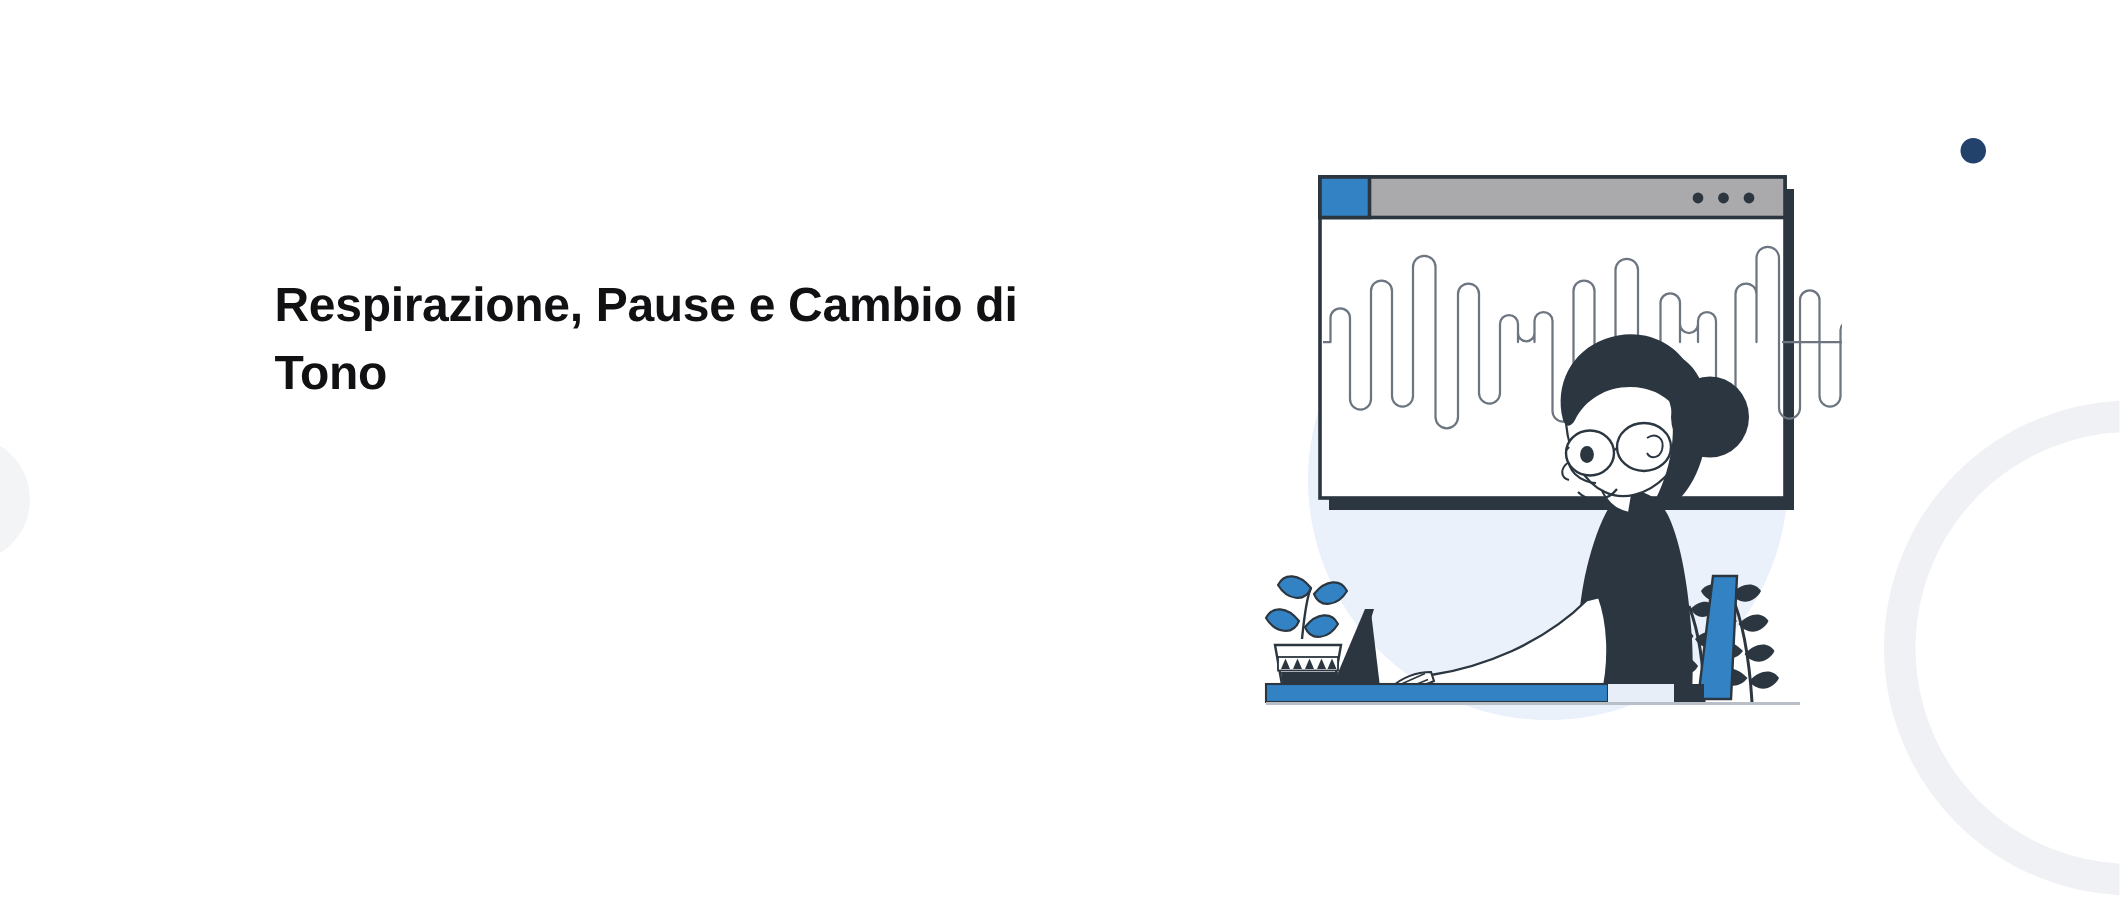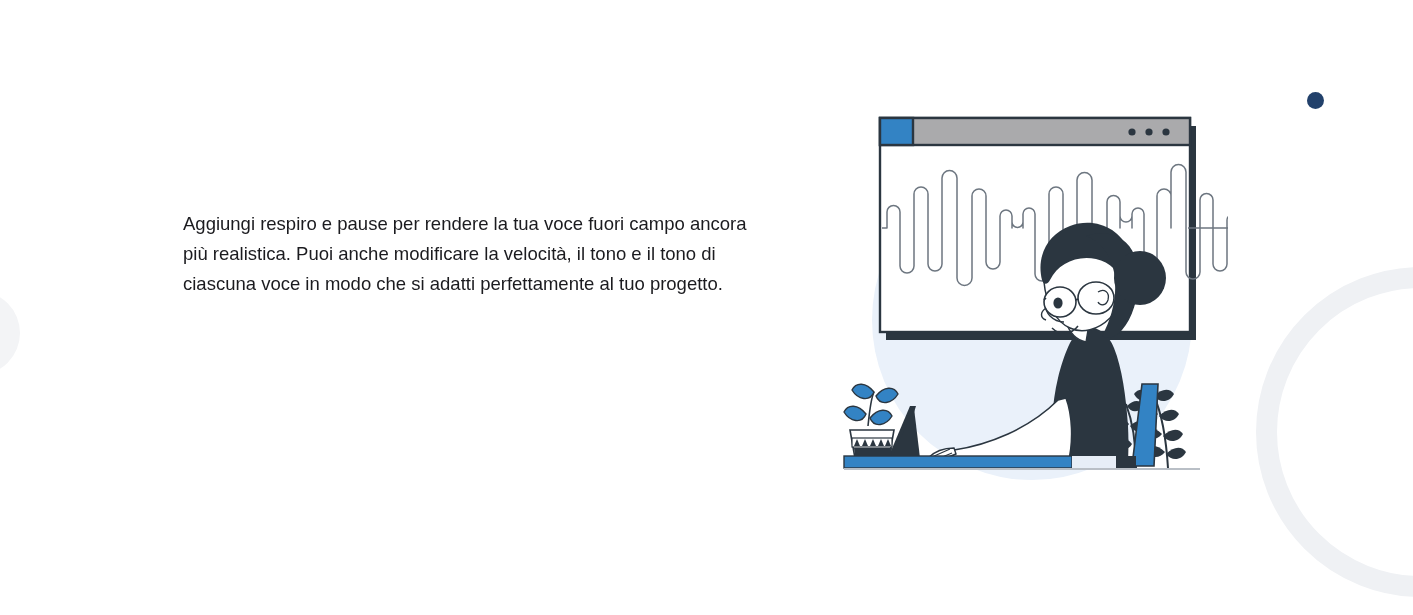--- a/index.html
+++ b/index.html
@@ -93,21 +93,21 @@
 </head>
 <body>
 
 <div id="page">
 
   <div class="deco-circle-left"></div>
   <div class="deco-dot"></div>
   <div class="deco-ring"></div>
 
   <div class="text-col">
-    <p class="body-copy">Aggiungi respiro e pause per rendere la tua voce fuori campo ancora più realistica. Puoi anche modificare la velocità, il tono e il tono di ciascuna voce in modo che si adatti perfettamente al tuo progetto.</p>
+    <h1 class="headline">Respirazione, Pause e Cambio di Tono</h1>
   </div>
 
   <div class="illustration">
     <svg viewBox="0 0 392 392" width="392" height="392" xmlns="http://www.w3.org/2000/svg">
 
       <g>
         <circle cx="196" cy="224" r="160" fill="#eaf1fa"></circle>
       </g>
 
       <g>

